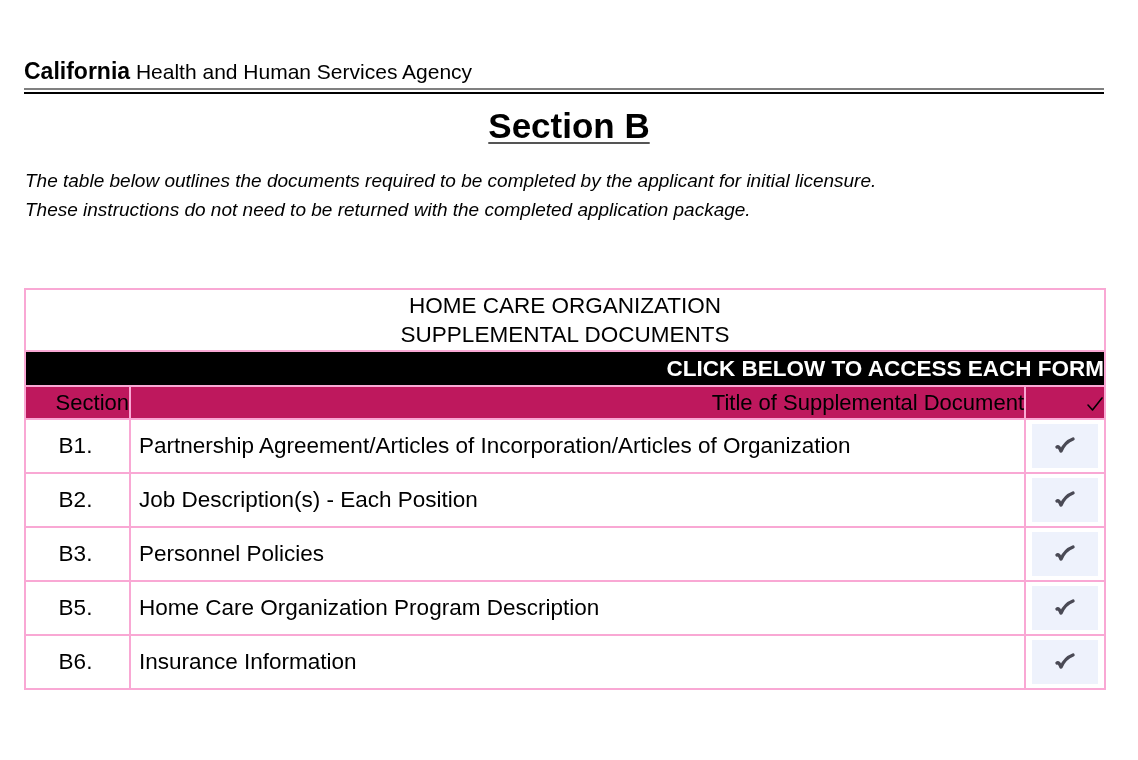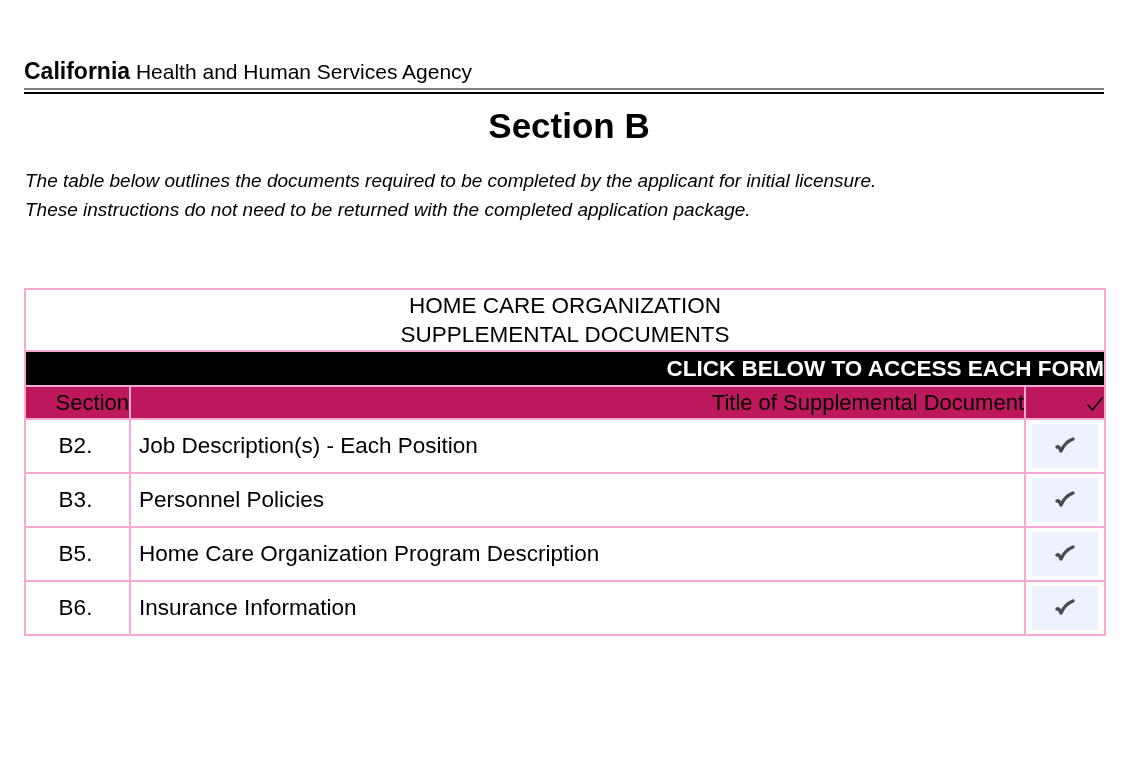--- a/index.html
+++ b/index.html
@@ -56,20 +56,21 @@
     .section-title {
       position: absolute;
       left: 0;
       width: 1138px;
       top: 106px;
       text-align: center;
       font-size: 35px;
       font-weight: bold;
     }
     .section-title span {
+      text-decoration: underline;
       text-decoration-thickness: 2px;
       text-underline-offset: 4px;
       text-decoration-color: #555;
     }
     .intro {
       position: absolute;
       left: 25px;
       top: 166px;
       width: 1100px;
       font-size: 19px;
@@ -193,20 +194,31 @@
     <th class="col-head head-check">
       <span>
         <svg width="18" height="16" viewBox="0 0 18 16">
               <path d="M2 9 L6.5 14 L16 2" fill="none" stroke="#000" stroke-width="1.6" stroke-linecap="round" stroke-linejoin="round"></path>
             </svg>
       </span>
     </th>
   </tr>
 
   <tr class="row">
+    <td class="sec-cell"><span>B1.</span></td>
+    <td class="doc-cell"><a>Partnership Agreement/Articles of Incorporation/Articles of Organization</a></td>
+    <td class="check-cell">
+      <div class="check-box">
+        <svg width="22" height="20" viewBox="0 0 22 20">
+              <path d="M3 11 Q5 10 7 15 Q11 6 19 3" fill="none" stroke="#4a4a55" stroke-width="3.4" stroke-linecap="round" stroke-linejoin="round"></path>
+            </svg>
+      </div>
+    </td>
+  </tr>
+  <tr class="row">
     <td class="sec-cell"><span>B2.</span></td>
     <td class="doc-cell"><a>Job Description(s) - Each Position</a></td>
     <td class="check-cell">
       <div class="check-box">
         <svg width="22" height="20" viewBox="0 0 22 20">
               <path d="M3 11 Q5 10 7 15 Q11 6 19 3" fill="none" stroke="#4a4a55" stroke-width="3.4" stroke-linecap="round" stroke-linejoin="round"></path>
             </svg>
       </div>
     </td>
   </tr>

